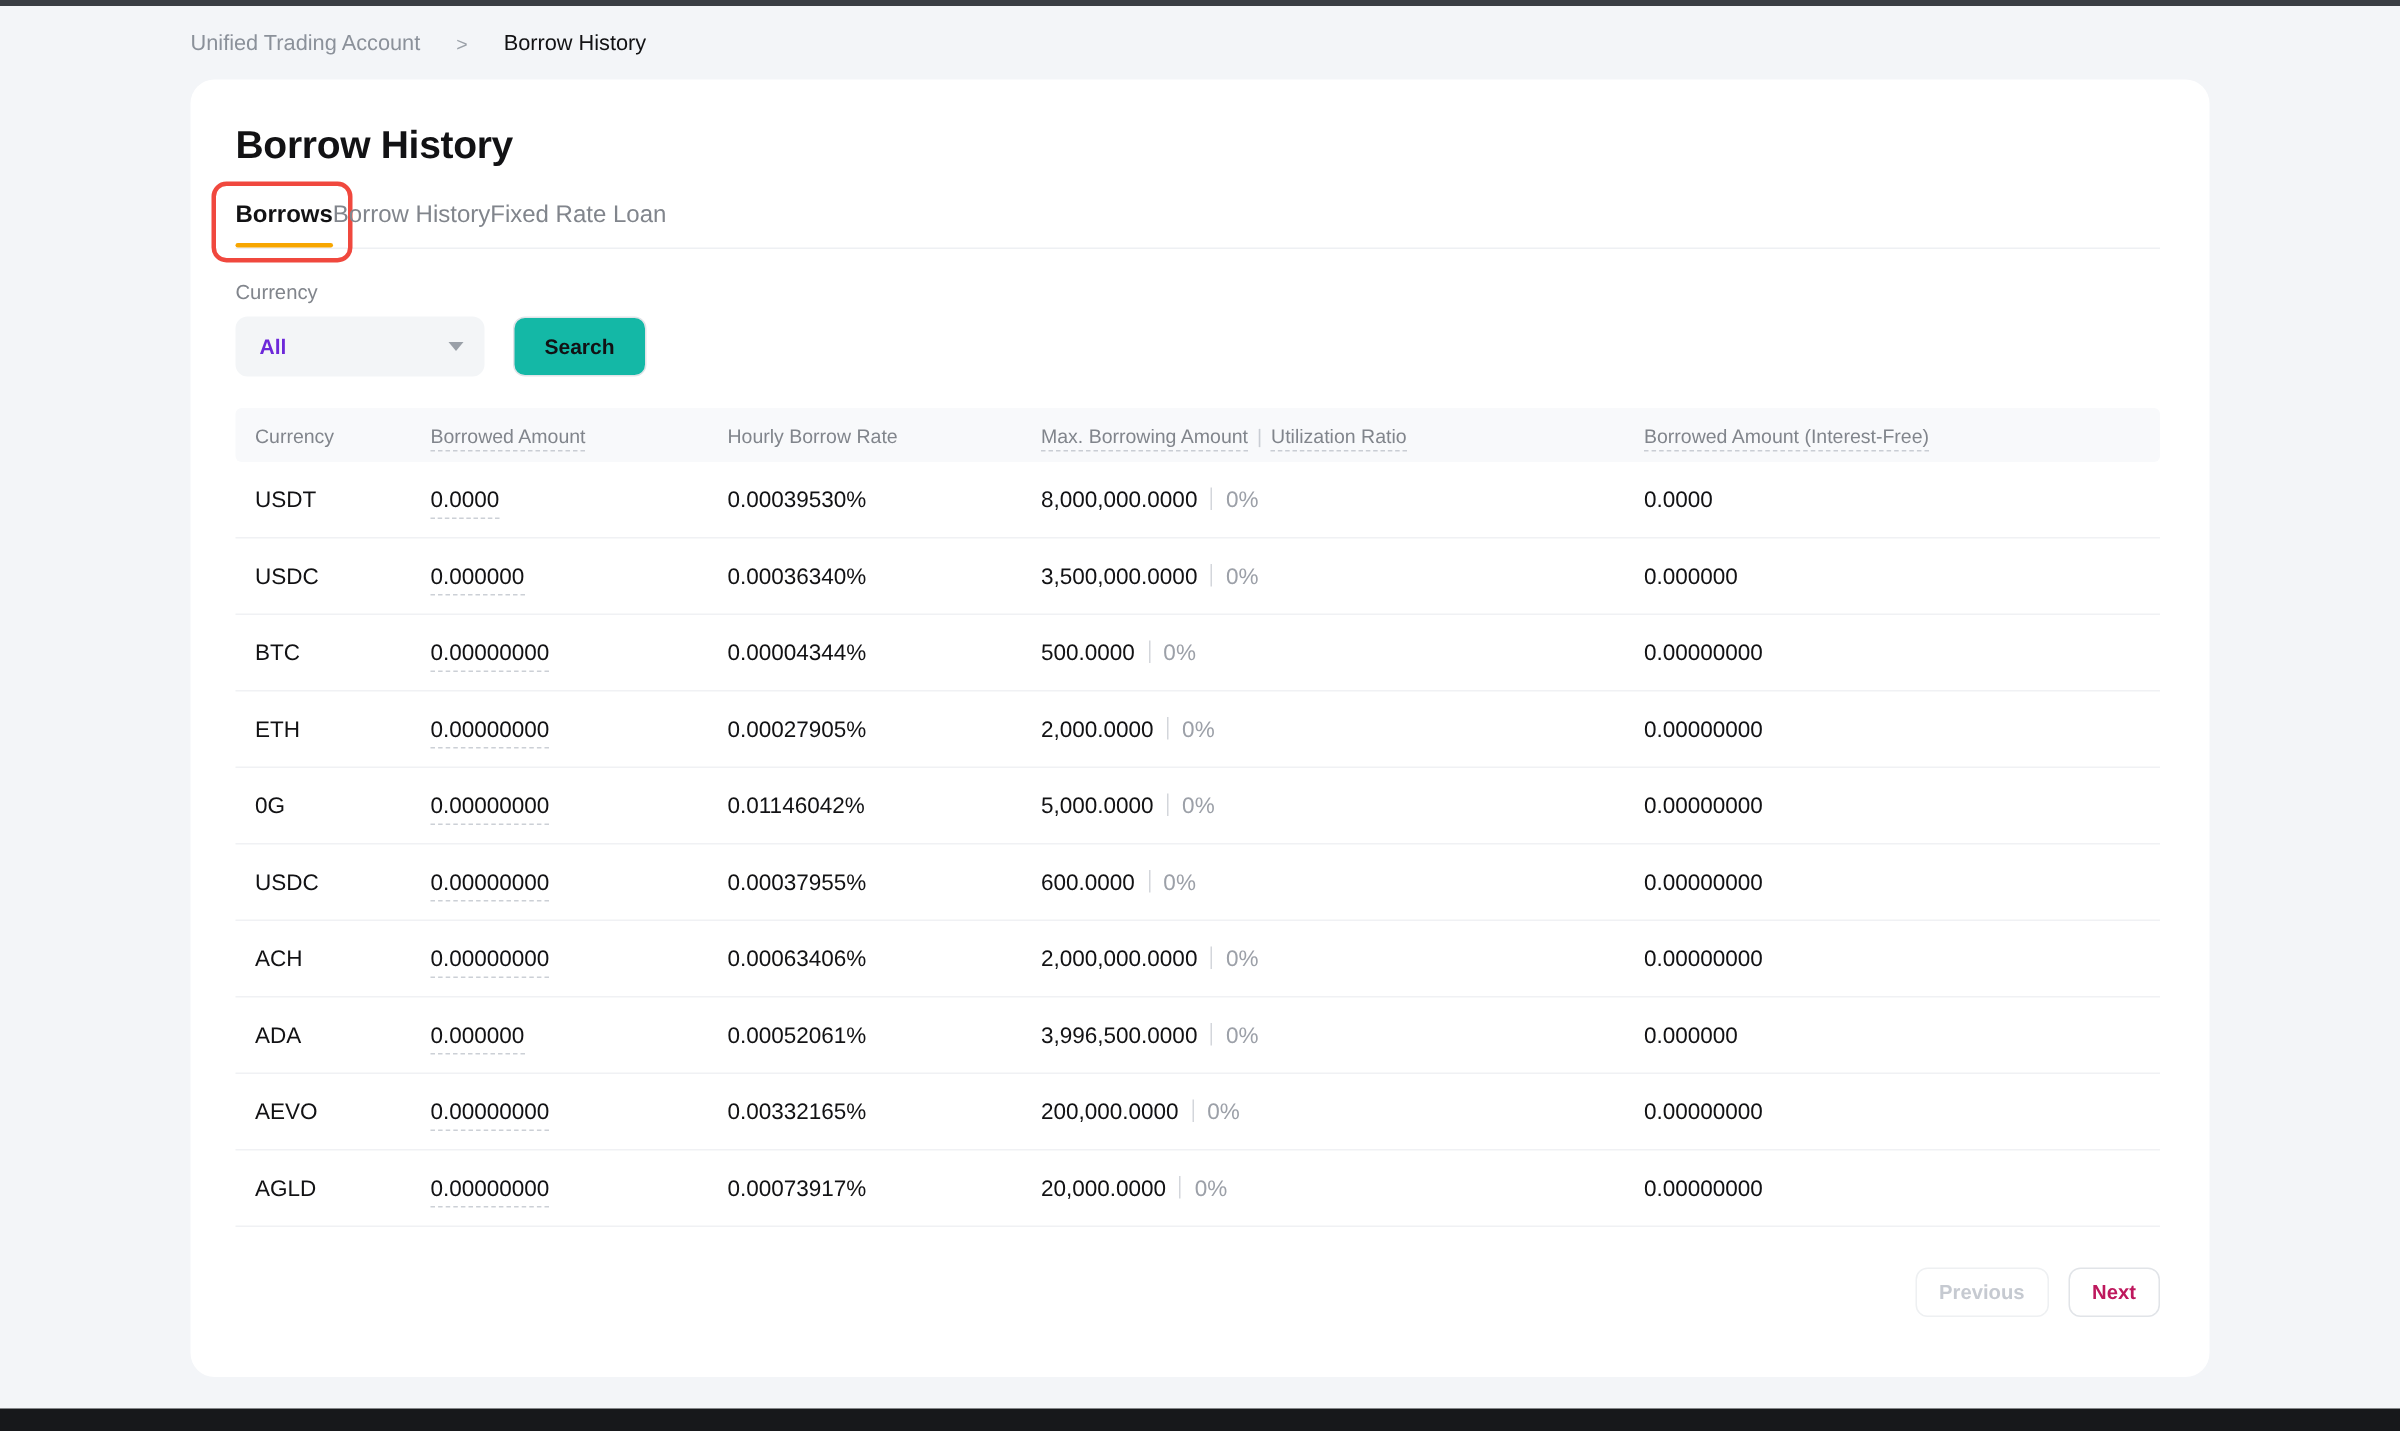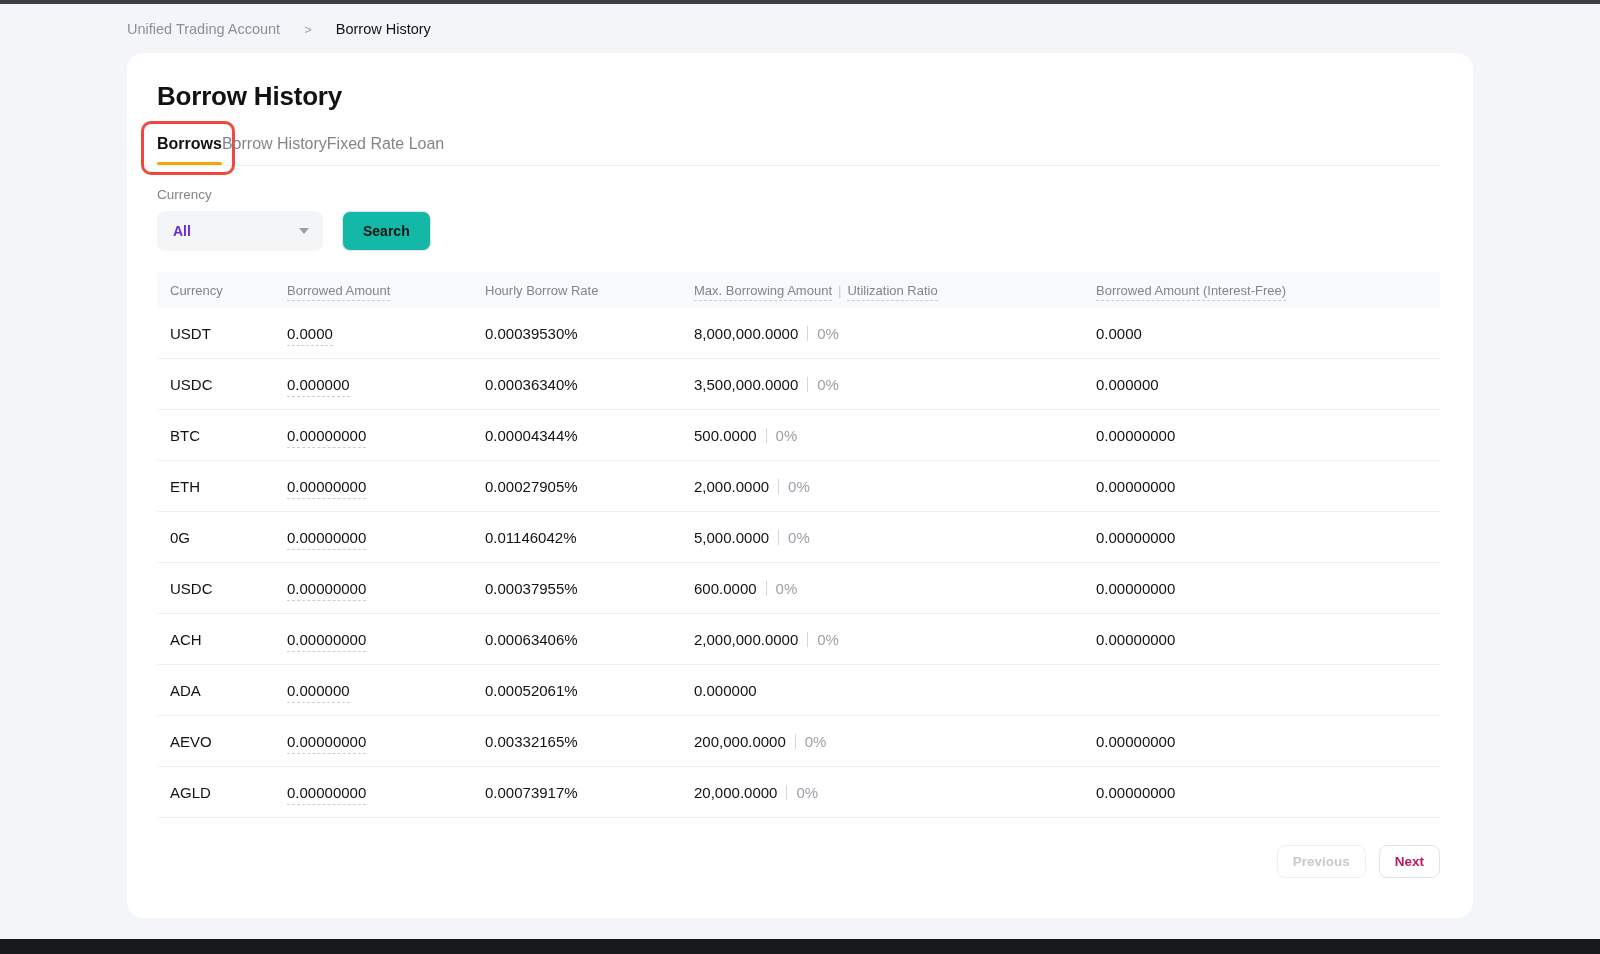--- a/index.html
+++ b/index.html
@@ -202,20 +202,21 @@
         <div class="td"><span class="dashed-v b-bor">0.00000000</span></div>
         <div class="td"><span class="b-rate">0.00063406%</span></div>
         <div class="td"><span class="b-max">2,000,000.0000</span><span class="v-sep"></span><span class="util b-util">0%</span></div>
         <div class="td"><span class="b-if">0.00000000</span></div>
       </div>
 
       <div class="trow">
         <div class="td"><span class="b-cur">ADA</span></div>
         <div class="td"><span class="dashed-v b-bor">0.000000</span></div>
         <div class="td"><span class="b-rate">0.00052061%</span></div>
+        <div class="td"><span class="b-max">3,996,500.0000</span><span class="v-sep"></span><span class="util b-util">0%</span></div>
         <div class="td"><span class="b-if">0.000000</span></div>
       </div>
 
       <div class="trow">
         <div class="td"><span class="b-cur">AEVO</span></div>
         <div class="td"><span class="dashed-v b-bor">0.00000000</span></div>
         <div class="td"><span class="b-rate">0.00332165%</span></div>
         <div class="td"><span class="b-max">200,000.0000</span><span class="v-sep"></span><span class="util b-util">0%</span></div>
         <div class="td"><span class="b-if">0.00000000</span></div>
       </div>

